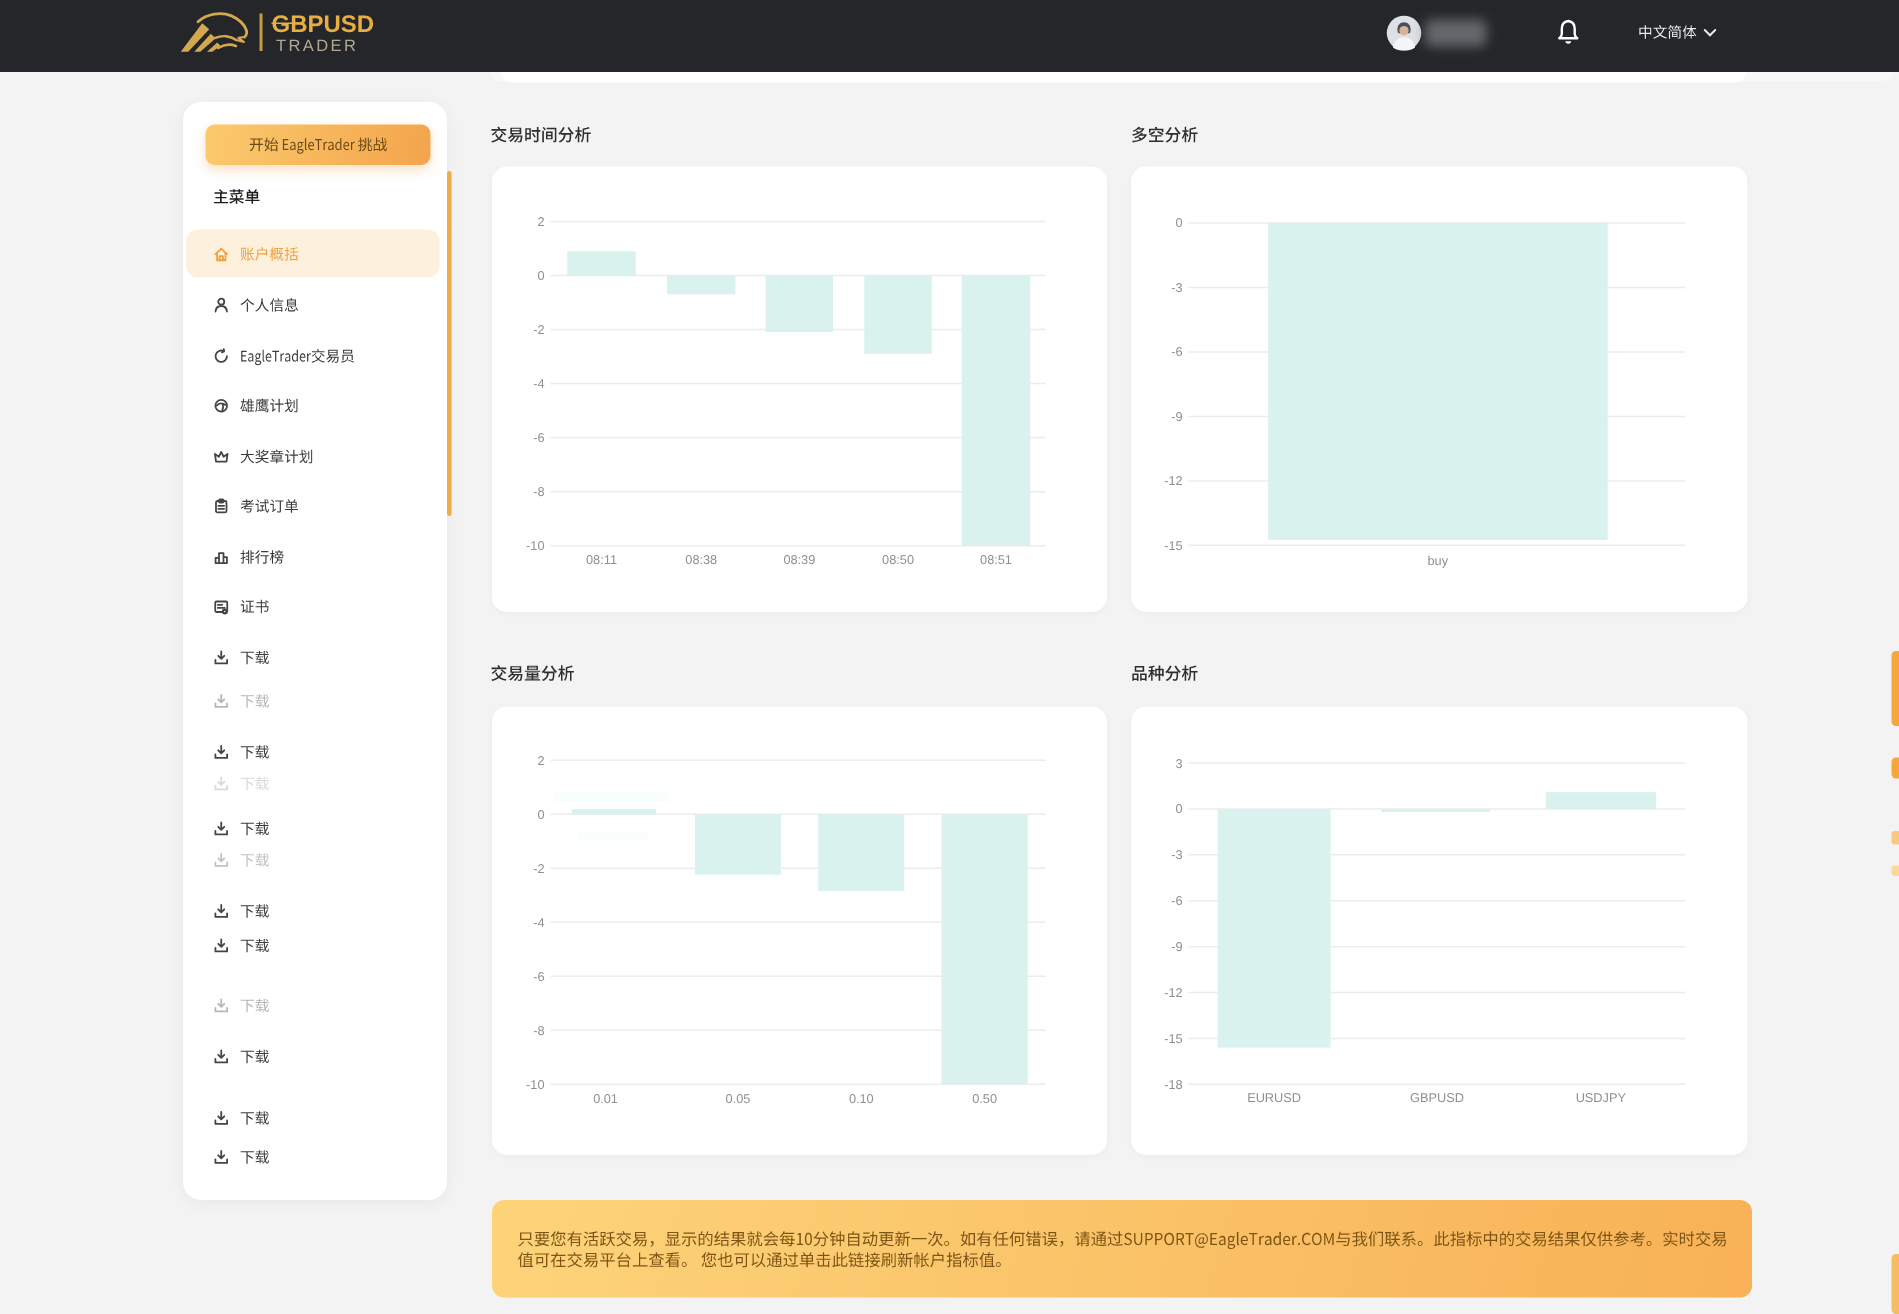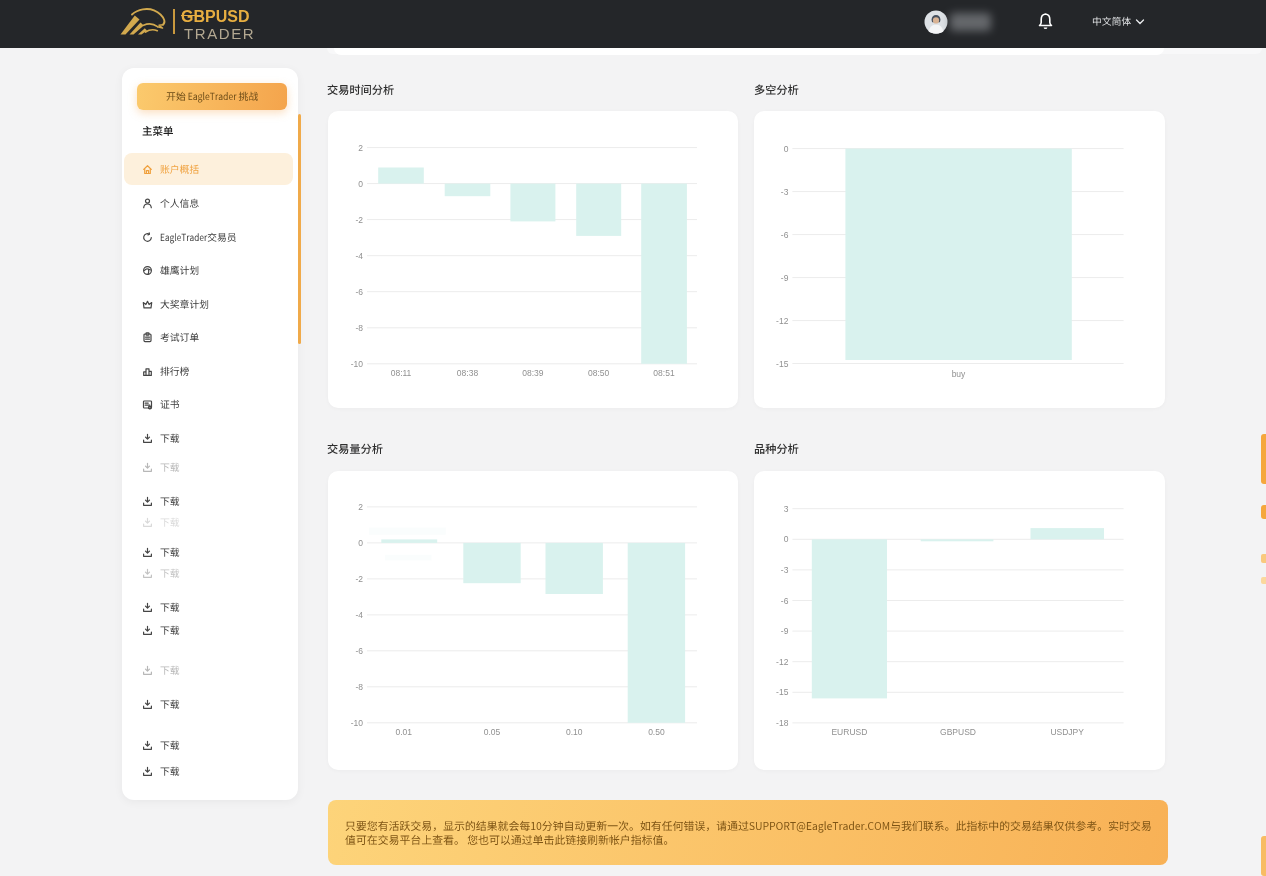--- a/index.html
+++ b/index.html
@@ -1,18 +1,18 @@
 <!DOCTYPE html>
 <html><head><meta charset="utf-8"><title>EagleTrader</title>
 <style>
 *{margin:0;padding:0;box-sizing:border-box}
 html,body{width:1266px;height:876px;background:#f3f3f4;overflow:hidden;position:relative;font-family:"Liberation Sans",sans-serif}
 .hdr{position:absolute;left:0;top:0;width:1266px;height:48px;background:#242629}
 .lg1{position:absolute;left:181px;top:8px;font-size:16px;font-weight:bold;color:#e7ae41;letter-spacing:0px}
-.lg2{position:absolute;left:184px;top:24.5px;font-size:15px;color:#b3a891;letter-spacing:1.6px}
+.lg2{position:absolute;left:184px;top:24.5px;font-size:11px;color:#b3a891;letter-spacing:1.6px}
 .side{position:absolute;left:122px;top:68px;width:176px;height:732px;background:#fff;border-radius:12px;box-shadow:0 2px 10px rgba(0,0,0,.05)}
 .sbtn{position:absolute;left:137px;top:82.5px;width:150px;height:27px;border-radius:6px;background:linear-gradient(100deg,#fbca6d,#f4a44c);box-shadow:0 3px 8px rgba(244,164,76,.35)}
 .card{position:absolute;background:#fff;border-radius:10px;box-shadow:0 1px 4px rgba(0,0,0,.03)}
 .notice{position:absolute;left:328px;top:799.5px;width:840px;height:65px;border-radius:8px;background:linear-gradient(105deg,#fdd47a,#f8b156)}
 .tp{position:absolute;overflow:visible}
 .axl{font-family:"Liberation Sans",sans-serif;font-size:8.5px;fill:#909090}
 </style></head>
 <body>
 <div class="hdr"></div>
 <svg style="position:absolute;left:118px;top:5px" width="50" height="31" viewBox="0 0 50 31">

